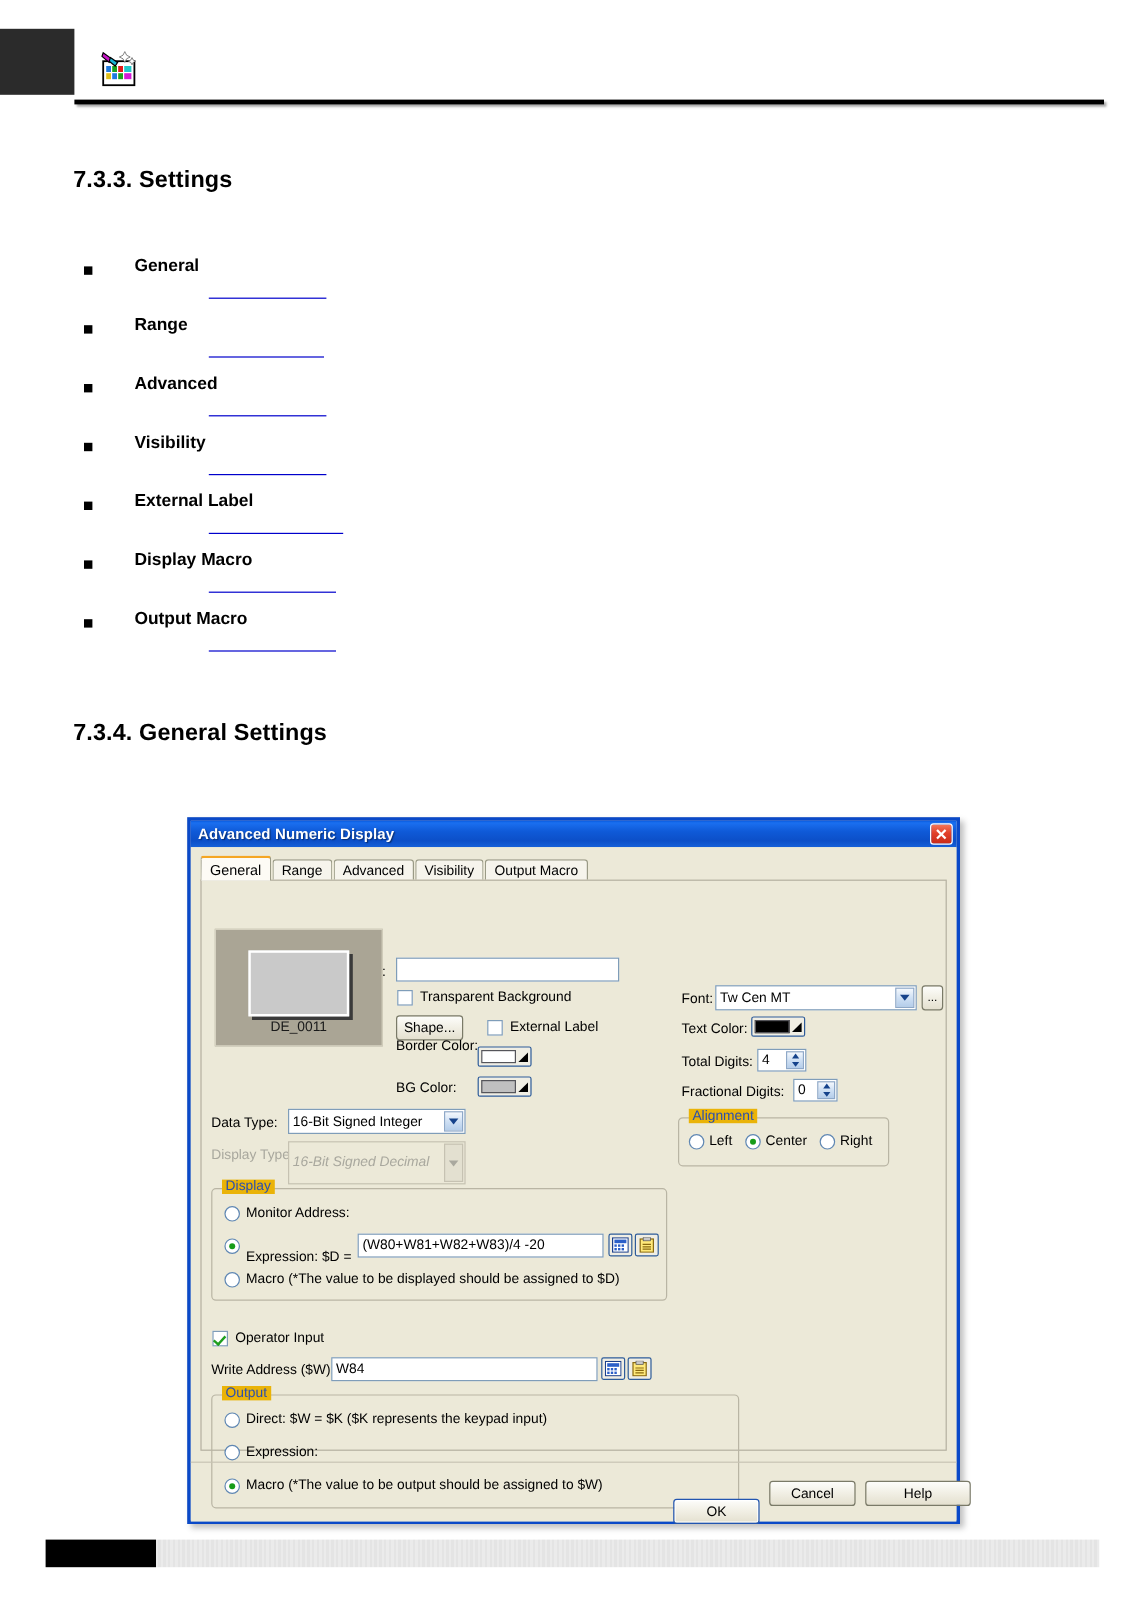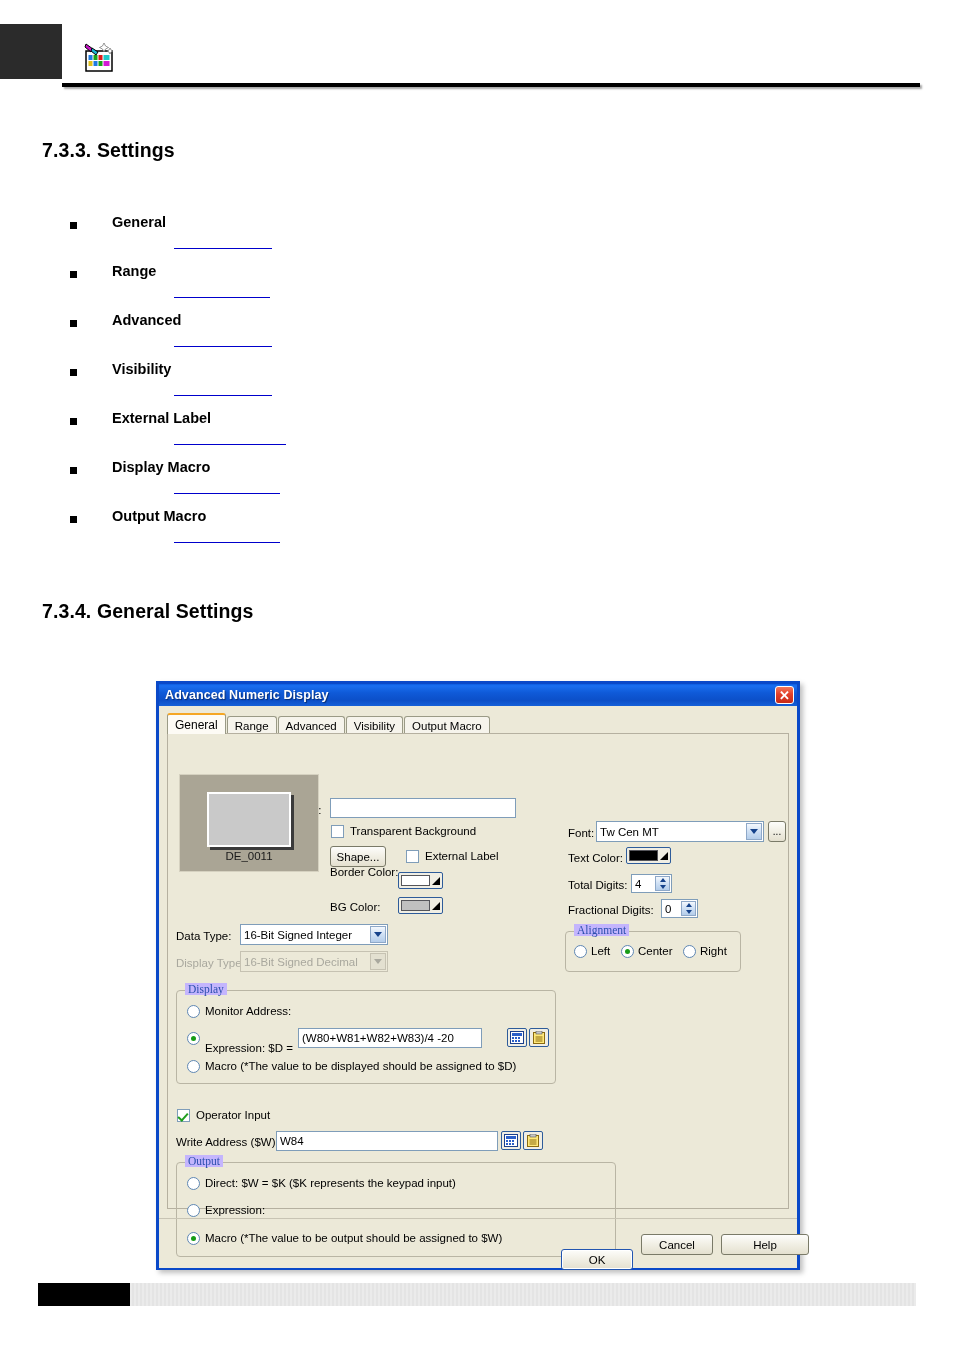--- a/index.html
+++ b/index.html
@@ -41,20 +41,21 @@
   }
 
   
   .sec-heading {
     position: absolute;
     font-size: 19.5px;
     font-weight: bold;
     color: #000;
     letter-spacing: 0.1px;
     white-space: nowrap;
+    margin-left: 19px;
   }
   #heading-733 { left: 42px; top: 139px; }
   #heading-734 { left: 42px; top: 600px; }
 
   
   .bullet-list {
     position: absolute;
     left: 70px; top: 214px;
     width: 420px;
   }
@@ -370,26 +371,26 @@
   .group {
     position: absolute;
     border: 1px solid #b9b5a4;
     border-radius: 4px;
     box-sizing: border-box;
     background: transparent;
   }
   .group-title {
     position: absolute;
     top: -8px; left: 8px;
-    background: #c4b5fd;
+    background: #eab308;
     padding: 0 3px;
     font-size: 11.5px;
     color: #2b4fae;
     white-space: nowrap;
-    font-family: Liberation Serif, serif;
+    font-family: Liberation Sans, sans-serif;
   }
 
   
   .preview {
     position: absolute;
     left: 11px; top: 40px;
     width: 140px; height: 98px;
     background: #aaa595;
     border: 1px solid #d5d1c0;
     box-sizing: border-box;
@@ -605,34 +606,34 @@
         <div class="lbl" style="left:134px; top:13px;">Right</div>
       </div>
 
       <div class="lbl" style="left:8px; top:196px;">Data Type:</div>
       <div class="combo" style="left:72px; top:190px; width:148px; height:21px;">
         <span>16-Bit Signed Integer</span>
         <span class="arrow-btn"></span>
       </div>
 
       <div class="lbl disabled" style="left:8px; top:223px;">Display Type:</div>
-      <div class="combo disabled" style="left:72px; top:217px; width:148px; height:21px;">
+      <div class="combo disabled" style="left:72px; top:217px; width:148px; height:36px;font-style:italic;">
         <span>16-Bit Signed Decimal</span>
         <span class="arrow-btn"></span>
       </div>
 
       <div class="group" style="left:8px; top:256px; width:380px; height:94px;">
         <div class="group-title">Display</div>
 
         <div class="radio" style="left:10px; top:14px;"></div>
         <div class="lbl" style="left:28px; top:14px;">Monitor Address:</div>
 
         <div class="radio on" style="left:10px; top:41px;"></div>
         <div class="lbl" style="left:28px; top:41px;margin-top:10px;">Expression:  $D =</div>
-        <div class="txtbox" style="left:121px; top:37px; width:184px; height:20px;">(W80+W81+W82+W83)/4 -20</div>
+        <div class="txtbox" style="left:121px; top:37px; width:205px; height:20px;">(W80+W81+W82+W83)/4 -20</div>
         <div class="iconbtn" style="left:330px; top:37px;">
           <svg width="14" height="13" viewBox="0 0 14 13">
             <rect x="0.5" y="0.5" width="13" height="12" fill="#ffffff" stroke="#1b3f8b"></rect>
             <rect x="2" y="2" width="10" height="3" fill="#2b5fc8"></rect>
             <rect x="2" y="6" width="2" height="2" fill="#2b5fc8"></rect>
             <rect x="5" y="6" width="2" height="2" fill="#2b5fc8"></rect>
             <rect x="8" y="6" width="2" height="2" fill="#2b5fc8"></rect>
             <rect x="2" y="9" width="2" height="2" fill="#2b5fc8"></rect>
             <rect x="5" y="9" width="2" height="2" fill="#2b5fc8"></rect>
             <rect x="8" y="9" width="2" height="2" fill="#2b5fc8"></rect>

